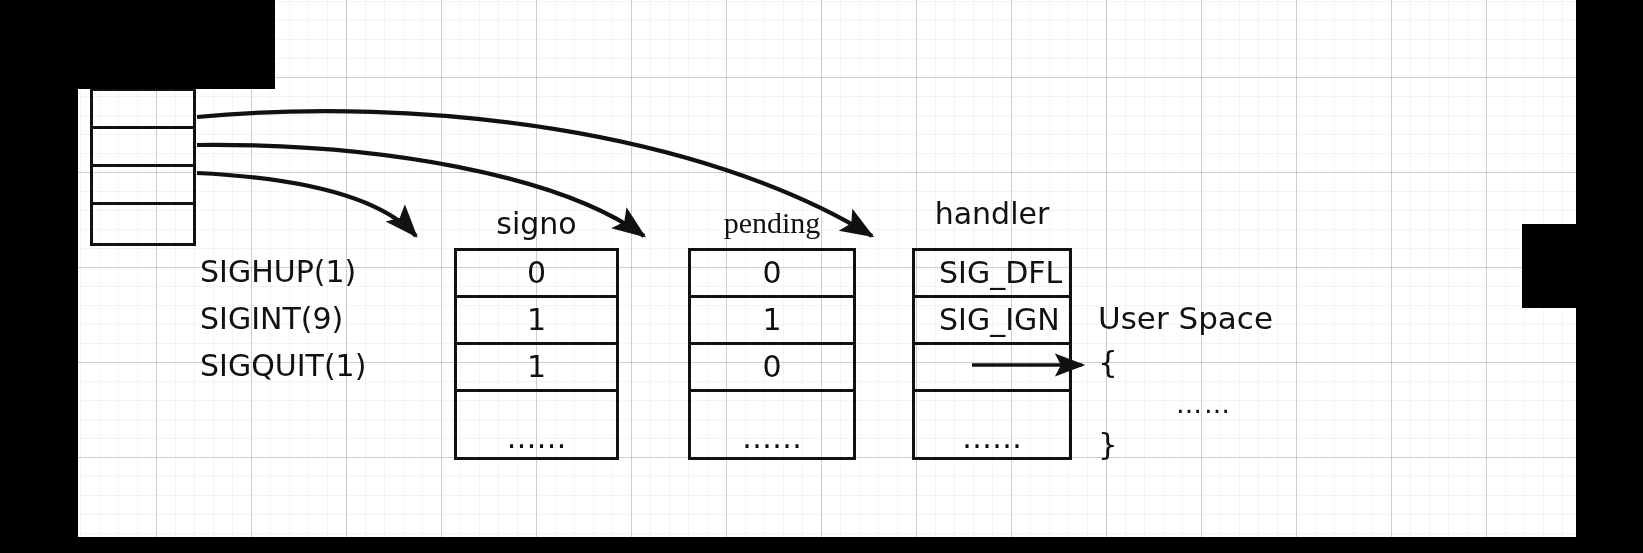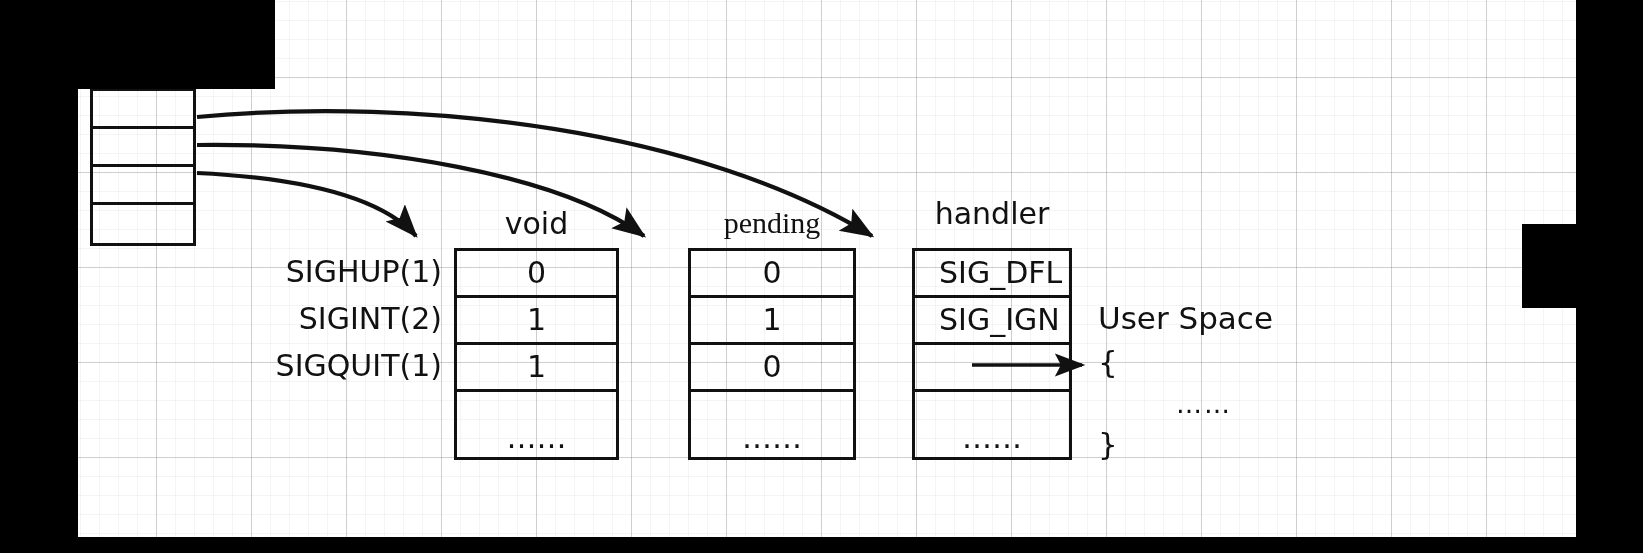--- a/index.html
+++ b/index.html
@@ -74,21 +74,20 @@
     border-bottom: 3px solid #111111;
   }
   #pcb .pcb-cell:last-child { border-bottom: none; }
 
   
   #siglabels {
     position: absolute;
     left: 200px;
     top: 248px;
     width: 242px;
-    text-align: right;
   }
   #siglabels .sig-row {
     height: 47px;
     line-height: 47px;
     font-size: 30px;
     color: #111111;
     white-space: nowrap;
   }
 
   
@@ -163,25 +162,25 @@
 
   <div id="pcb">
     <div class="pcb-cell"></div>
     <div class="pcb-cell"></div>
     <div class="pcb-cell"></div>
     <div class="pcb-cell"></div>
   </div>
 
   <div id="siglabels">
     <div class="sig-row">SIGHUP(1)</div>
-    <div class="sig-row">SIGINT(2)</div>
+    <div class="sig-row">SIGINT(9)</div>
     <div class="sig-row">SIGQUIT(1)</div>
   </div>
 
-  <div class="col-header" id="header-block">void</div>
+  <div class="col-header" id="header-block">signo</div>
   <div class="col-header" id="header-pending">pending</div>
   <div class="col-header" id="header-handler">handler</div>
 
   <div class="col-table" id="table-block">
     <div class="cell">0</div>
     <div class="cell">1</div>
     <div class="cell">1</div>
     <div class="cell tall">……</div>
   </div>
 

